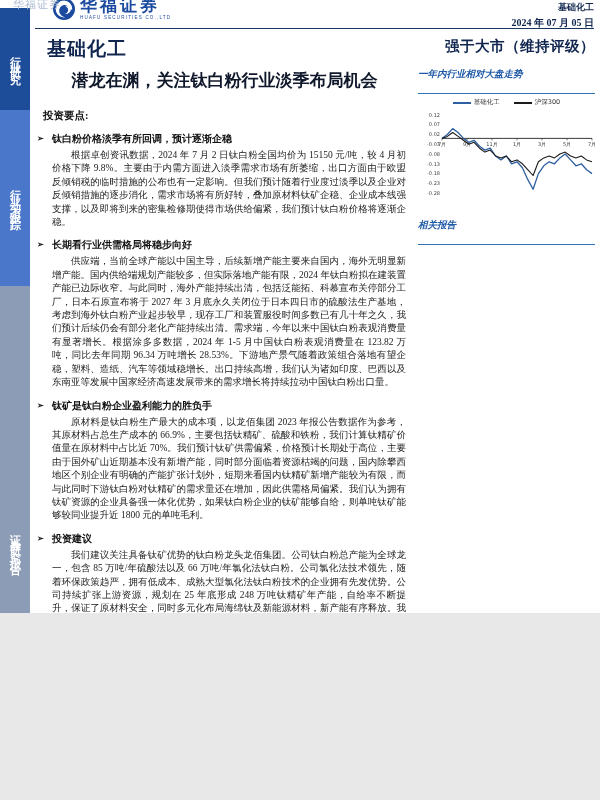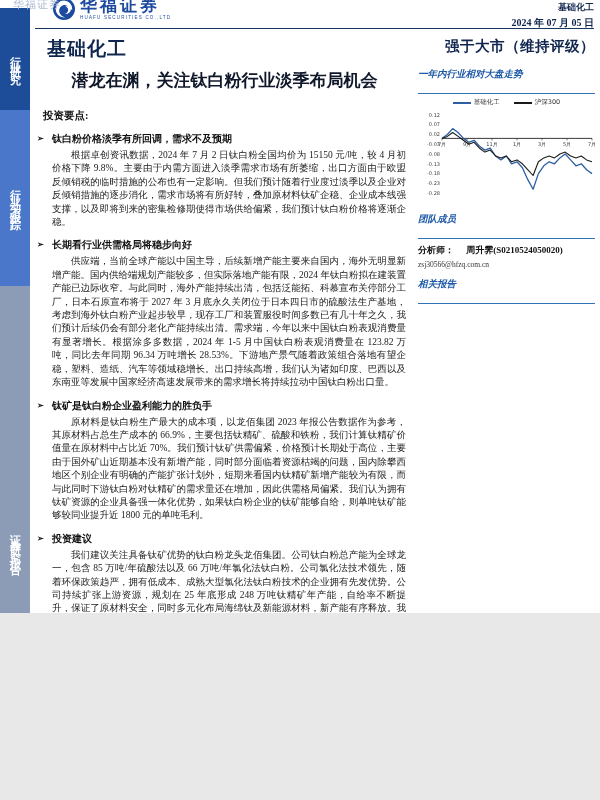--- a/index.html
+++ b/index.html
@@ -115,21 +115,21 @@
     <div class="main">
 
       <div class="left-col">
         <h1 class="report-industry">基础化工</h1>
         <h2 class="report-title">潜龙在渊，关注钛白粉行业淡季布局机会</h2>
         <div class="points-label">投资要点:</div>
 
         <div class="section">
           <div class="sec-head">
             <span class="sec-marker">➢</span>
-            <span>钛白粉价格淡季有所回调，需求不及预期</span>
+            <span>钛白粉价格淡季有所回调，预计逐渐企稳</span>
           </div>
           <p class="sec-body">根据卓创资讯数据，2024 年 7 月 2 日钛白粉全国均价为 15150 元/吨，较 4 月初价格下降 9.8%。主要由于内需方面进入淡季需求市场有所萎缩，出口方面由于欧盟反倾销税的临时措施的公布也有一定影响。但我们预计随着行业度过淡季以及企业对反倾销措施的逐步消化，需求市场将有所好转，叠加原材料钛矿企稳、企业成本线强支撑，以及即将到来的密集检修期使得市场供给偏紧，我们预计钛白粉价格将逐渐企稳。</p>
         </div>
 
         <div class="section">
           <div class="sec-head">
             <span class="sec-marker">➢</span>
             <span>长期看行业供需格局将稳步向好</span>
           </div>
           <p class="sec-body">供应端，当前全球产能以中国主导，后续新增产能主要来自国内，海外无明显新增产能。国内供给端规划产能较多，但实际落地产能有限，2024 年钛白粉拟在建装置产能已边际收窄。与此同时，海外产能持续出清，包括泛能拓、科慕宣布关停部分工厂，日本石原宣布将于 2027 年 3 月底永久关闭位于日本四日市的硫酸法生产基地，考虑到海外钛白粉产业起步较早，现存工厂和装置服役时间多数已有几十年之久，我们预计后续仍会有部分老化产能持续出清。需求端，今年以来中国钛白粉表观消费量有显著增长。根据涂多多数据，2024 年 1-5 月中国钛白粉表观消费量在 123.82 万吨，同比去年同期 96.34 万吨增长 28.53%。下游地产景气随着政策组合落地有望企稳，塑料、造纸、汽车等领域稳增长。出口持续高增，我们认为诸如印度、巴西以及东南亚等发展中国家经济高速发展带来的需求增长将持续拉动中国钛白粉出口量。</p>
@@ -200,28 +200,20 @@
                 <line x1="149" y1="31.37777777777778" x2="149" y2="33.37777777777778" stroke="#3a3a3a" stroke-width="0.7"></line>
                 <text x="149" y="39.37777777777778" text-anchor="middle" font-size="5" fill="#444">5月</text>
                 <line x1="174" y1="31.37777777777778" x2="174" y2="33.37777777777778" stroke="#3a3a3a" stroke-width="0.7"></line>
                 <text x="174" y="39.37777777777778" text-anchor="middle" font-size="5" fill="#444">7月</text>
                 <polyline points="24.0,31.4 29.4,27.5 34.7,21.6 40.1,25.5 45.4,31.4 50.8,35.3 56.1,33.3 61.5,39.2 66.9,43.1 72.2,41.2 77.6,49.0 82.9,52.9 88.3,49.0 93.6,56.8 99.0,54.8 104.4,60.7 109.7,72.4 115.1,82.2 120.4,66.6 125.8,58.8 131.1,54.8 136.5,56.8 141.9,50.9 147.2,47.0 152.6,52.9 157.9,58.8 163.3,56.8 168.6,62.7 174.0,66.6" fill="none" stroke="#2E5FA3" stroke-width="1.3" stroke-linejoin="round"></polyline>
                 <polyline points="24.0,31.4 29.4,29.4 34.7,25.5 40.1,29.4 45.4,33.3 50.8,37.2 56.1,35.3 61.5,41.2 66.9,45.1 72.2,43.1 77.6,49.0 82.9,50.9 88.3,49.0 93.6,54.8 99.0,52.9 104.4,56.8 109.7,62.7 115.1,68.5 120.4,54.8 125.8,50.9 131.1,49.0 136.5,50.9 141.9,47.0 147.2,45.1 152.6,49.0 157.9,50.9 163.3,49.0 168.6,52.9 174.0,54.8" fill="none" stroke="#1A1A1A" stroke-width="1.1" stroke-linejoin="round"></polyline>
               </svg>
           </div>
         </div>
 
-        <div class="team">
-          <div class="team-title">团队成员</div>
-          <div class="analyst-row">
-            <span class="lbl">分析师：</span>
-            <span>周升霁(S0210524050020)</span>
-          </div>
-          <div class="email">zsj30566@hfzq.com.cn</div>
-        </div>
 
         <div class="related">
           <div class="related-title">相关报告</div>
         </div>
       </div>
     </div>
 
     <footer>
       <div class="footer-row">
         <span class="f-left">诚信专业 发现价值</span>

